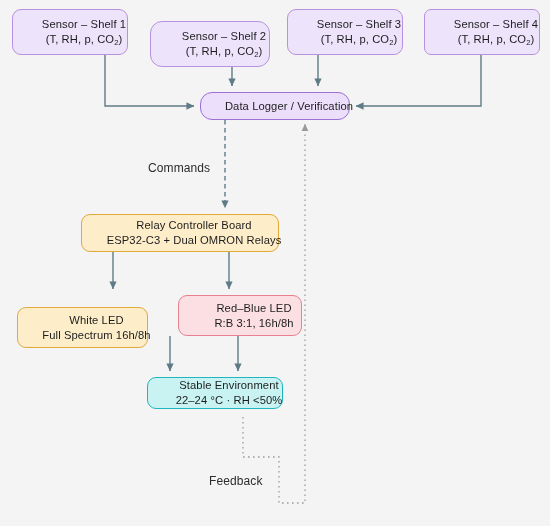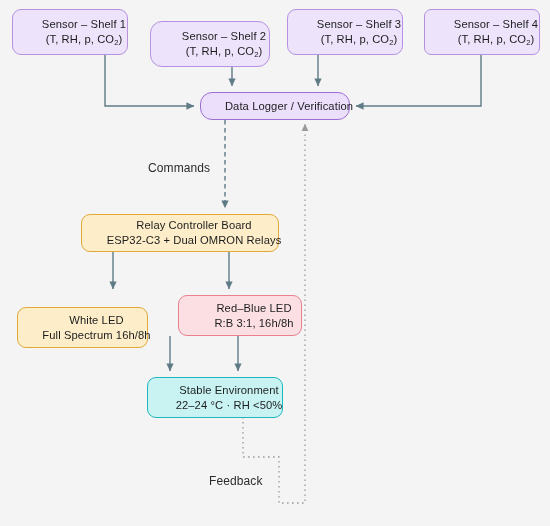--- a/index.html
+++ b/index.html
@@ -149,21 +149,21 @@
   <div class="node n-white" style="left:17px; top:295px; width:131px; height:41px;margin-top:12px;">
     <span class="line1">White LED</span>
     <span class="line2">Full Spectrum 16h/8h</span>
   </div>
 
   <div class="node n-red" style="left:178px; top:295px; width:124px; height:41px;">
     <span class="line1">Red–Blue LED</span>
     <span class="line2">R:B 3:1, 16h/8h</span>
   </div>
 
-  <div class="node n-stable" style="left:147px; top:377px; width:136px; height:41px;">
+  <div class="node n-stable" style="left:147px; top:377px; width:136px; height:32px;">
     <span class="line1">Stable Environment</span>
     <span class="line2">22–24 °C · RH &lt;50%</span>
   </div>
 
   <div class="edge-label" style="left:148px; top:161px;">Commands</div>
   <div class="edge-label" style="left:209px; top:474px;">Feedback</div>
 
 </div>
 
 </body></html>

